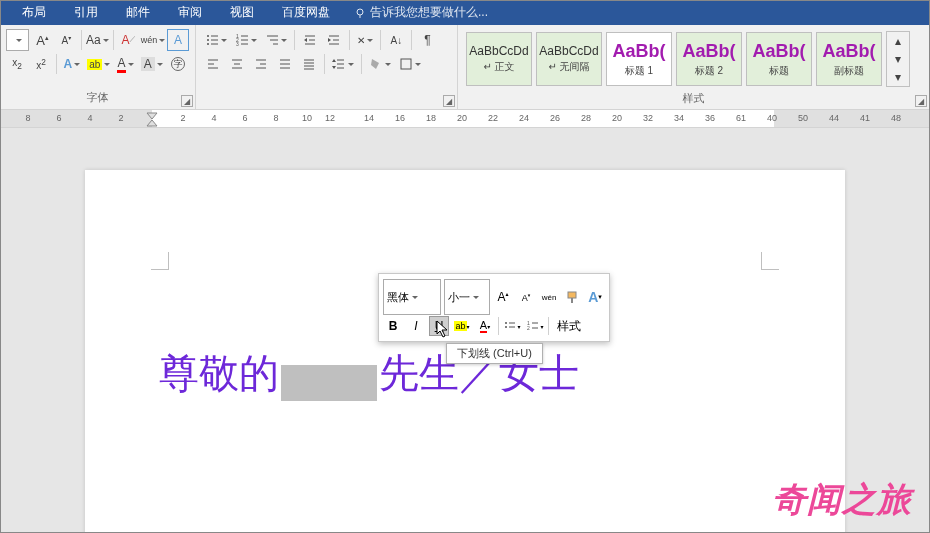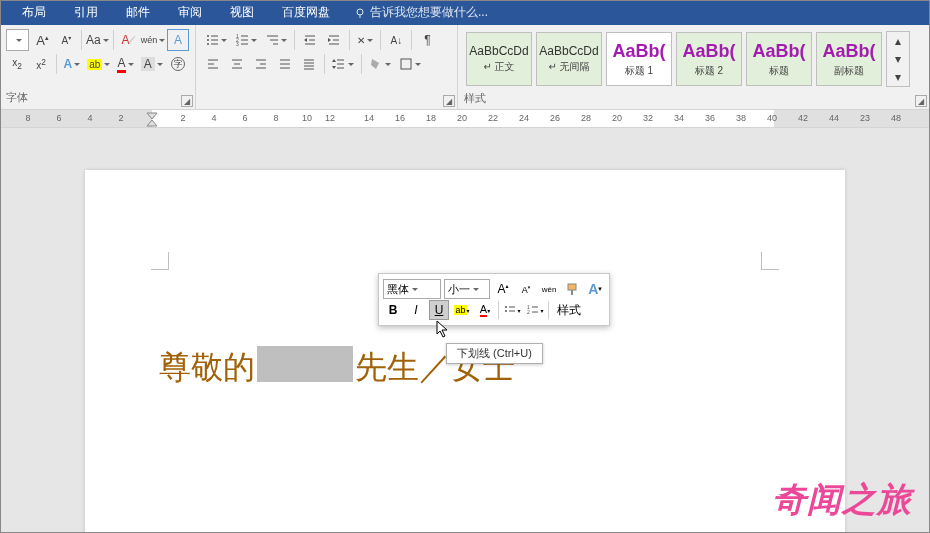--- a/index.html
+++ b/index.html
@@ -3,21 +3,21 @@
 <meta charset="utf-8">
 <style>
 *{box-sizing:border-box;margin:0;padding:0;font-family:"Microsoft YaHei","Segoe UI",sans-serif}
 body{width:930px;height:533px;background:#fff;overflow:hidden;position:relative}
 .menubar{background:#2b579a;height:25px;display:flex;align-items:center;padding:0 8px;color:#fff;font-size:12px}
 .menubar .mi{padding:0 14px;cursor:pointer}
 .menubar .tell{margin-left:10px;opacity:.85;display:flex;align-items:center;gap:4px}
 .bulb{width:12px;height:12px;display:inline-block}
 .ribbon{background:#f1f1f1;border-bottom:1px solid #d4d4d4;height:85px;display:flex;position:relative}
 .group{border-right:1px solid #d4d4d4;padding:4px 6px 2px;display:flex;flex-direction:column;justify-content:space-between;position:relative}
-.group-title{text-align:left;font-size:11px;color:#666;padding:2px 0}
+.group-title{text-align:center;font-size:11px;color:#666;padding:2px 0}
 .group .rows{display:flex;flex-direction:column;gap:2px}
 .row{display:flex;align-items:center;gap:2px}
 .btn{height:22px;min-width:22px;display:flex;align-items:center;justify-content:center;border:1px solid transparent;cursor:pointer;font-size:12px;color:#444;padding:0 2px}
 .dd::after{content:"";border:3px solid transparent;border-top-color:#666;margin-left:2px;margin-top:3px}
 .sep{width:1px;background:#d0d0d0;height:20px;margin:0 2px}
 .gallery{display:flex;gap:4px;padding:2px;align-items:center}
 .style-item{width:66px;height:54px;border:1px solid #bfbfbf;background:#e2efda;display:flex;flex-direction:column;align-items:center;justify-content:center;cursor:pointer}
 .style-item.white{background:#fff}
 .style-prev{font-size:12px;color:#333}
 .style-prev.big{font-size:18px;font-weight:bold;color:#a21caf}
@@ -25,25 +25,25 @@
 .dlg-launcher{position:absolute;right:2px;bottom:2px;width:12px;height:12px;border:1px solid #aaa;font-size:8px;display:flex;align-items:center;justify-content:center;color:#666;cursor:pointer}
 .ruler{height:18px;background:#fff;border-bottom:1px solid #d4d4d4;position:relative;font-size:9px;color:#666;overflow:hidden}
 .ruler-track{position:absolute;left:0;right:0;top:2px;height:14px}
 .ruler .num{position:absolute;top:1px;transform:translateX(-50%)}
 .ruler .shade{position:absolute;top:0;height:18px;background:#e0e0e0}
 .doc-area{position:absolute;top:128px;left:0;right:0;bottom:0;background:#e6e6e6;display:flex;justify-content:center;overflow:hidden}
 .page{background:#fff;width:760px;margin-top:42px;height:700px;position:relative;box-shadow:0 0 4px rgba(0,0,0,.15)}
 .corner{position:absolute;width:18px;height:18px;border-color:#bfbfbf}
 .corner.tl{border-right:1px solid #bfbfbf;border-bottom:1px solid #bfbfbf}
 .corner.tr{border-left:1px solid #bfbfbf;border-bottom:1px solid #bfbfbf}
-.doc-text{position:absolute;font-size:32px;color:#a16207;display:flex;align-items:flex-start}
+.doc-text{position:absolute;font-size:40px;color:#6d28d9;display:flex;align-items:flex-end}
 .selbox{display:inline-block;width:96px;height:36px;background:#bfbfbf;margin:0 2px;vertical-align:middle}
 .mini-toolbar{position:absolute;background:#fff;border:1px solid #c8c8c8;box-shadow:0 2px 6px rgba(0,0,0,.25);padding:4px;font-size:12px}
 .mini-toolbar .row{gap:3px;margin:1px 0}
-.combo{height:20px;border:1px solid #ababab;display:flex;align-items:center;padding:0 3px;font-size:11px;background:#fff;cursor:pointer}
+.combo{height:36px;border:1px solid #ababab;display:flex;align-items:center;padding:0 3px;font-size:11px;background:#fff;cursor:pointer}
 .combo .arr{border:3px solid transparent;border-top-color:#666;margin-left:3px;margin-top:3px}
 .tb{width:20px;height:20px;display:flex;align-items:center;justify-content:center;border:1px solid transparent;cursor:pointer}
 .tb.active{background:#cfcfcf;border-color:#9a9a9a}
 .tooltip{position:absolute;background:#fff;border:1px solid #b0b0b0;padding:2px 10px;font-size:11px;color:#333;box-shadow:0 1px 3px rgba(0,0,0,.2);white-space:nowrap}
 .cursor-arrow{position:absolute;width:14px;height:18px;pointer-events:none}
 .watermark{position:absolute;right:18px;bottom:10px;font-size:34px;font-weight:900;font-style:italic;color:#ec4899;letter-spacing:1px;font-family:"Microsoft YaHei",sans-serif}
 .frame-border{position:absolute;inset:0;border:1px solid #888;pointer-events:none}
 svg{display:block}
 .indent-markers{position:absolute;top:0}
 </style>
@@ -302,25 +302,25 @@
       <span class="num" style="left: 431px;">18</span>
       <span class="num" style="left: 462px;">20</span>
       <span class="num" style="left: 493px;">22</span>
       <span class="num" style="left: 524px;">24</span>
       <span class="num" style="left: 555px; text-align: center;">26</span>
       <span class="num" style="left: 586px;">28</span>
       <span class="num" style="left: 617px;">20</span>
       <span class="num" style="left: 648px;">32</span>
       <span class="num" style="left: 679px;">34</span>
       <span class="num" style="left: 710px;">36</span>
-      <span class="num" style="left: 741px;">38</span>
+      <span class="num" style="left: 741px;">61</span>
       <span class="num" style="left: 772px;">40</span>
-      <span class="num" style="left: 803px;">42</span>
+      <span class="num" style="left: 803px;">50</span>
       <span class="num" style="left: 834px;">44</span>
-      <span class="num" style="left: 865px;">23</span>
+      <span class="num" style="left: 865px;">41</span>
       <span class="num" style="left: 896px;">48</span>
     </div>
   <div class="indent-markers" style="left:152px">
     <svg width="12" height="18" style="margin-left:-6px">
         <polygon points="1,3 11,3 6,9" fill="#e0e0e0" stroke="#888"></polygon>
         <polygon points="1,16 11,16 6,10" fill="#e0e0e0" stroke="#888"></polygon>
       </svg>
   </div>
 </div>
 

